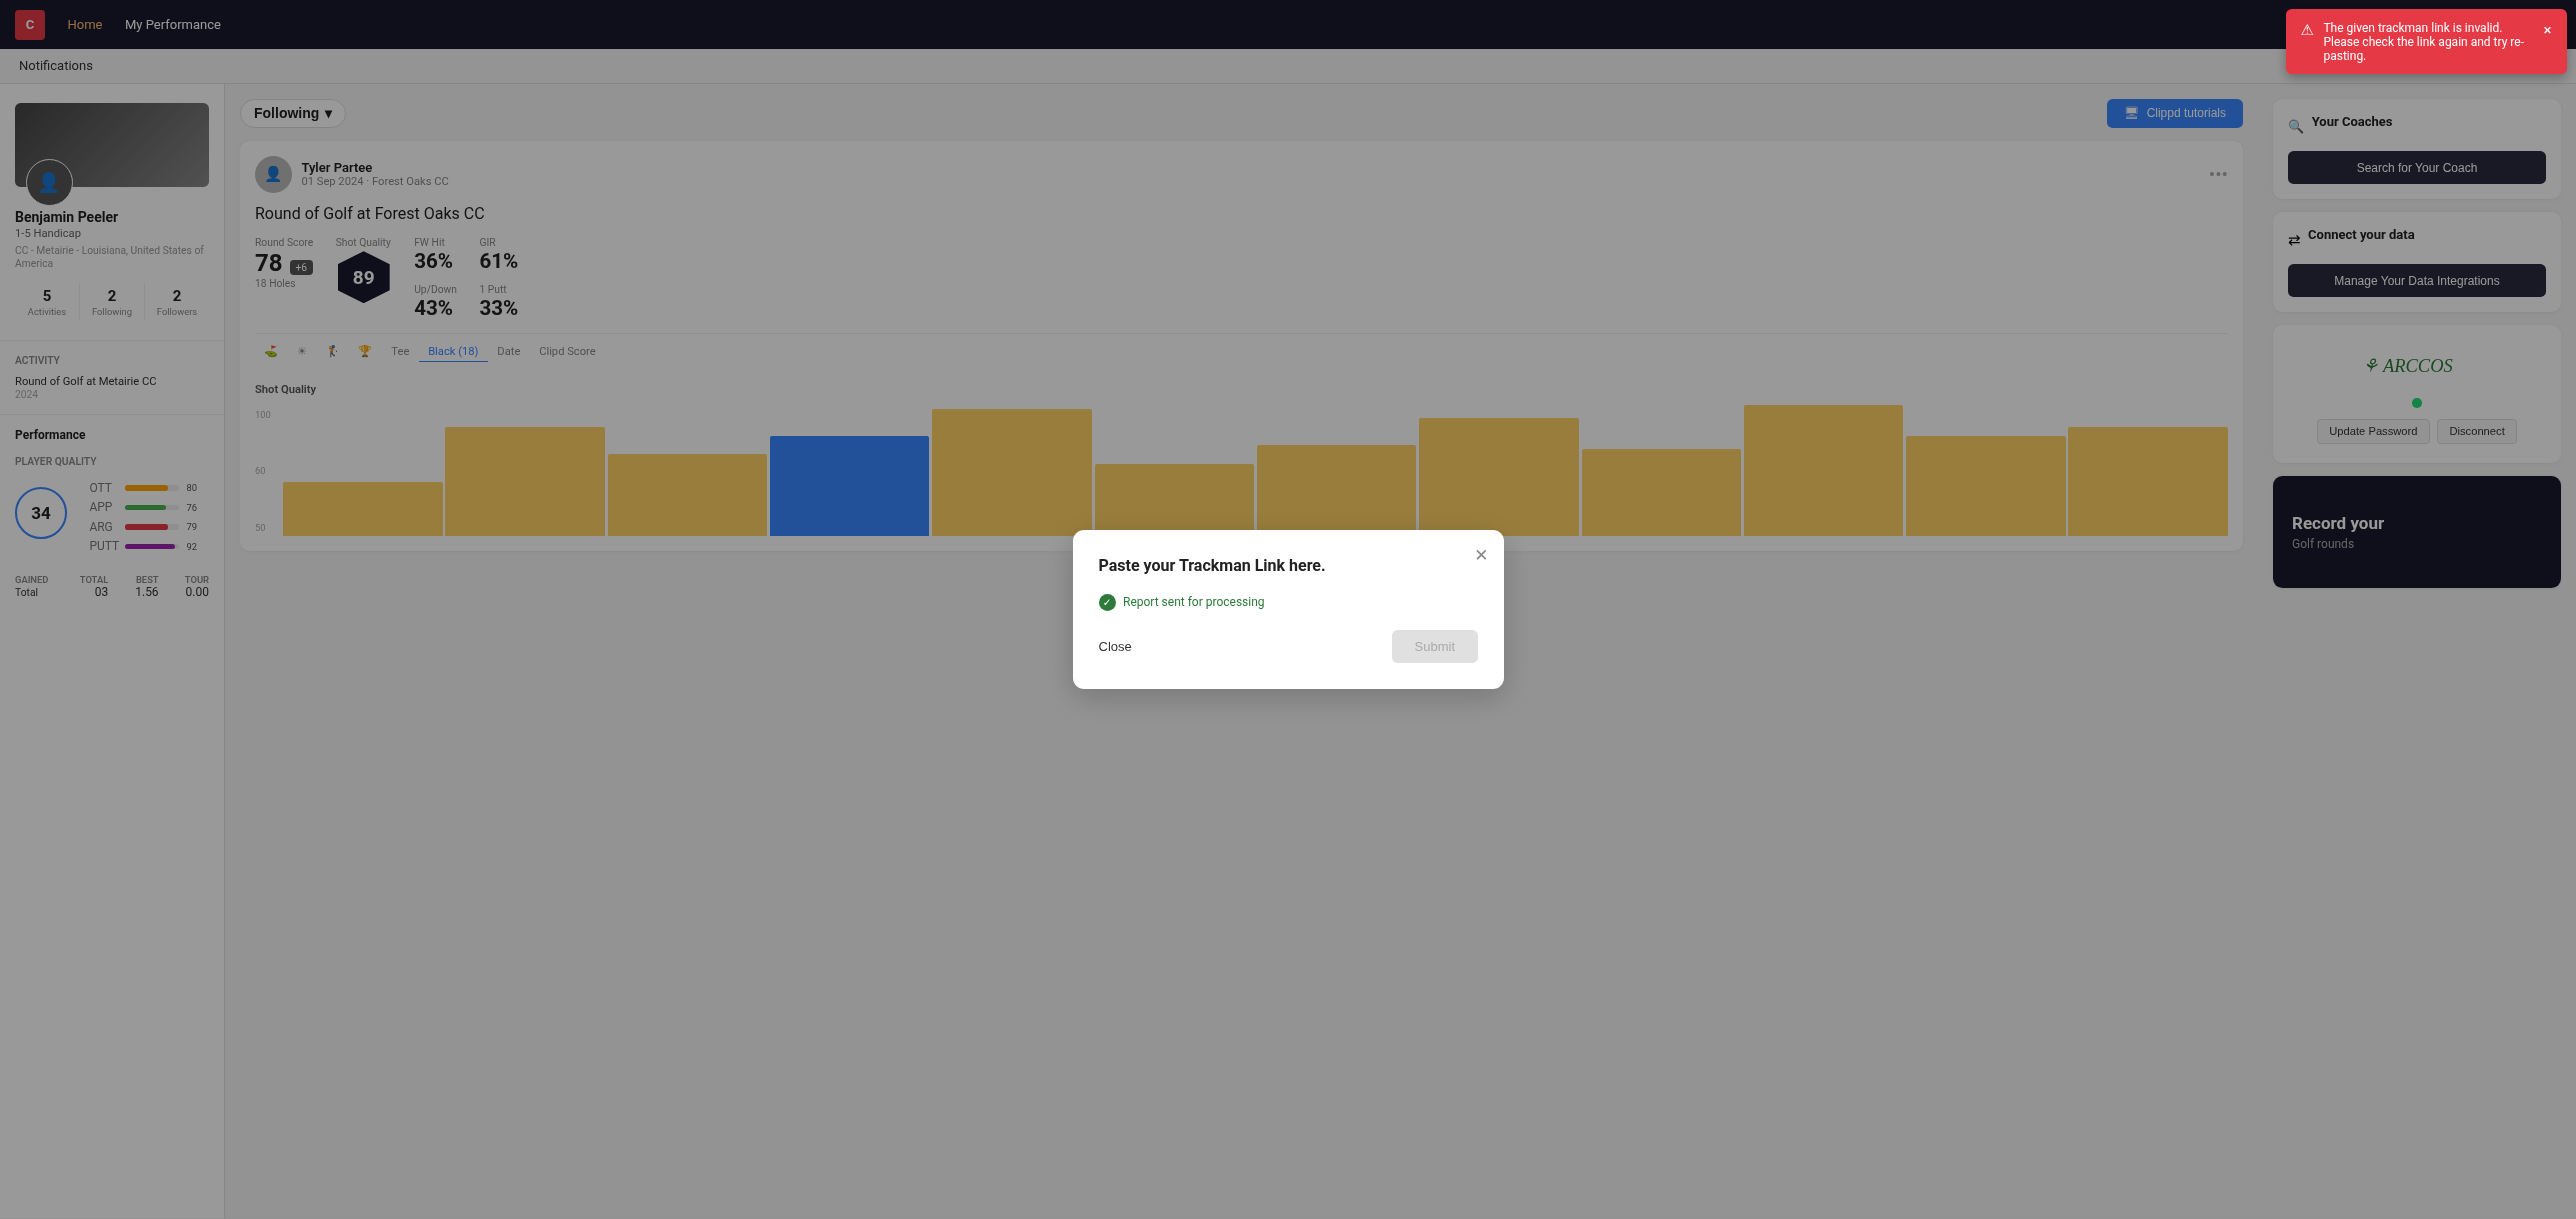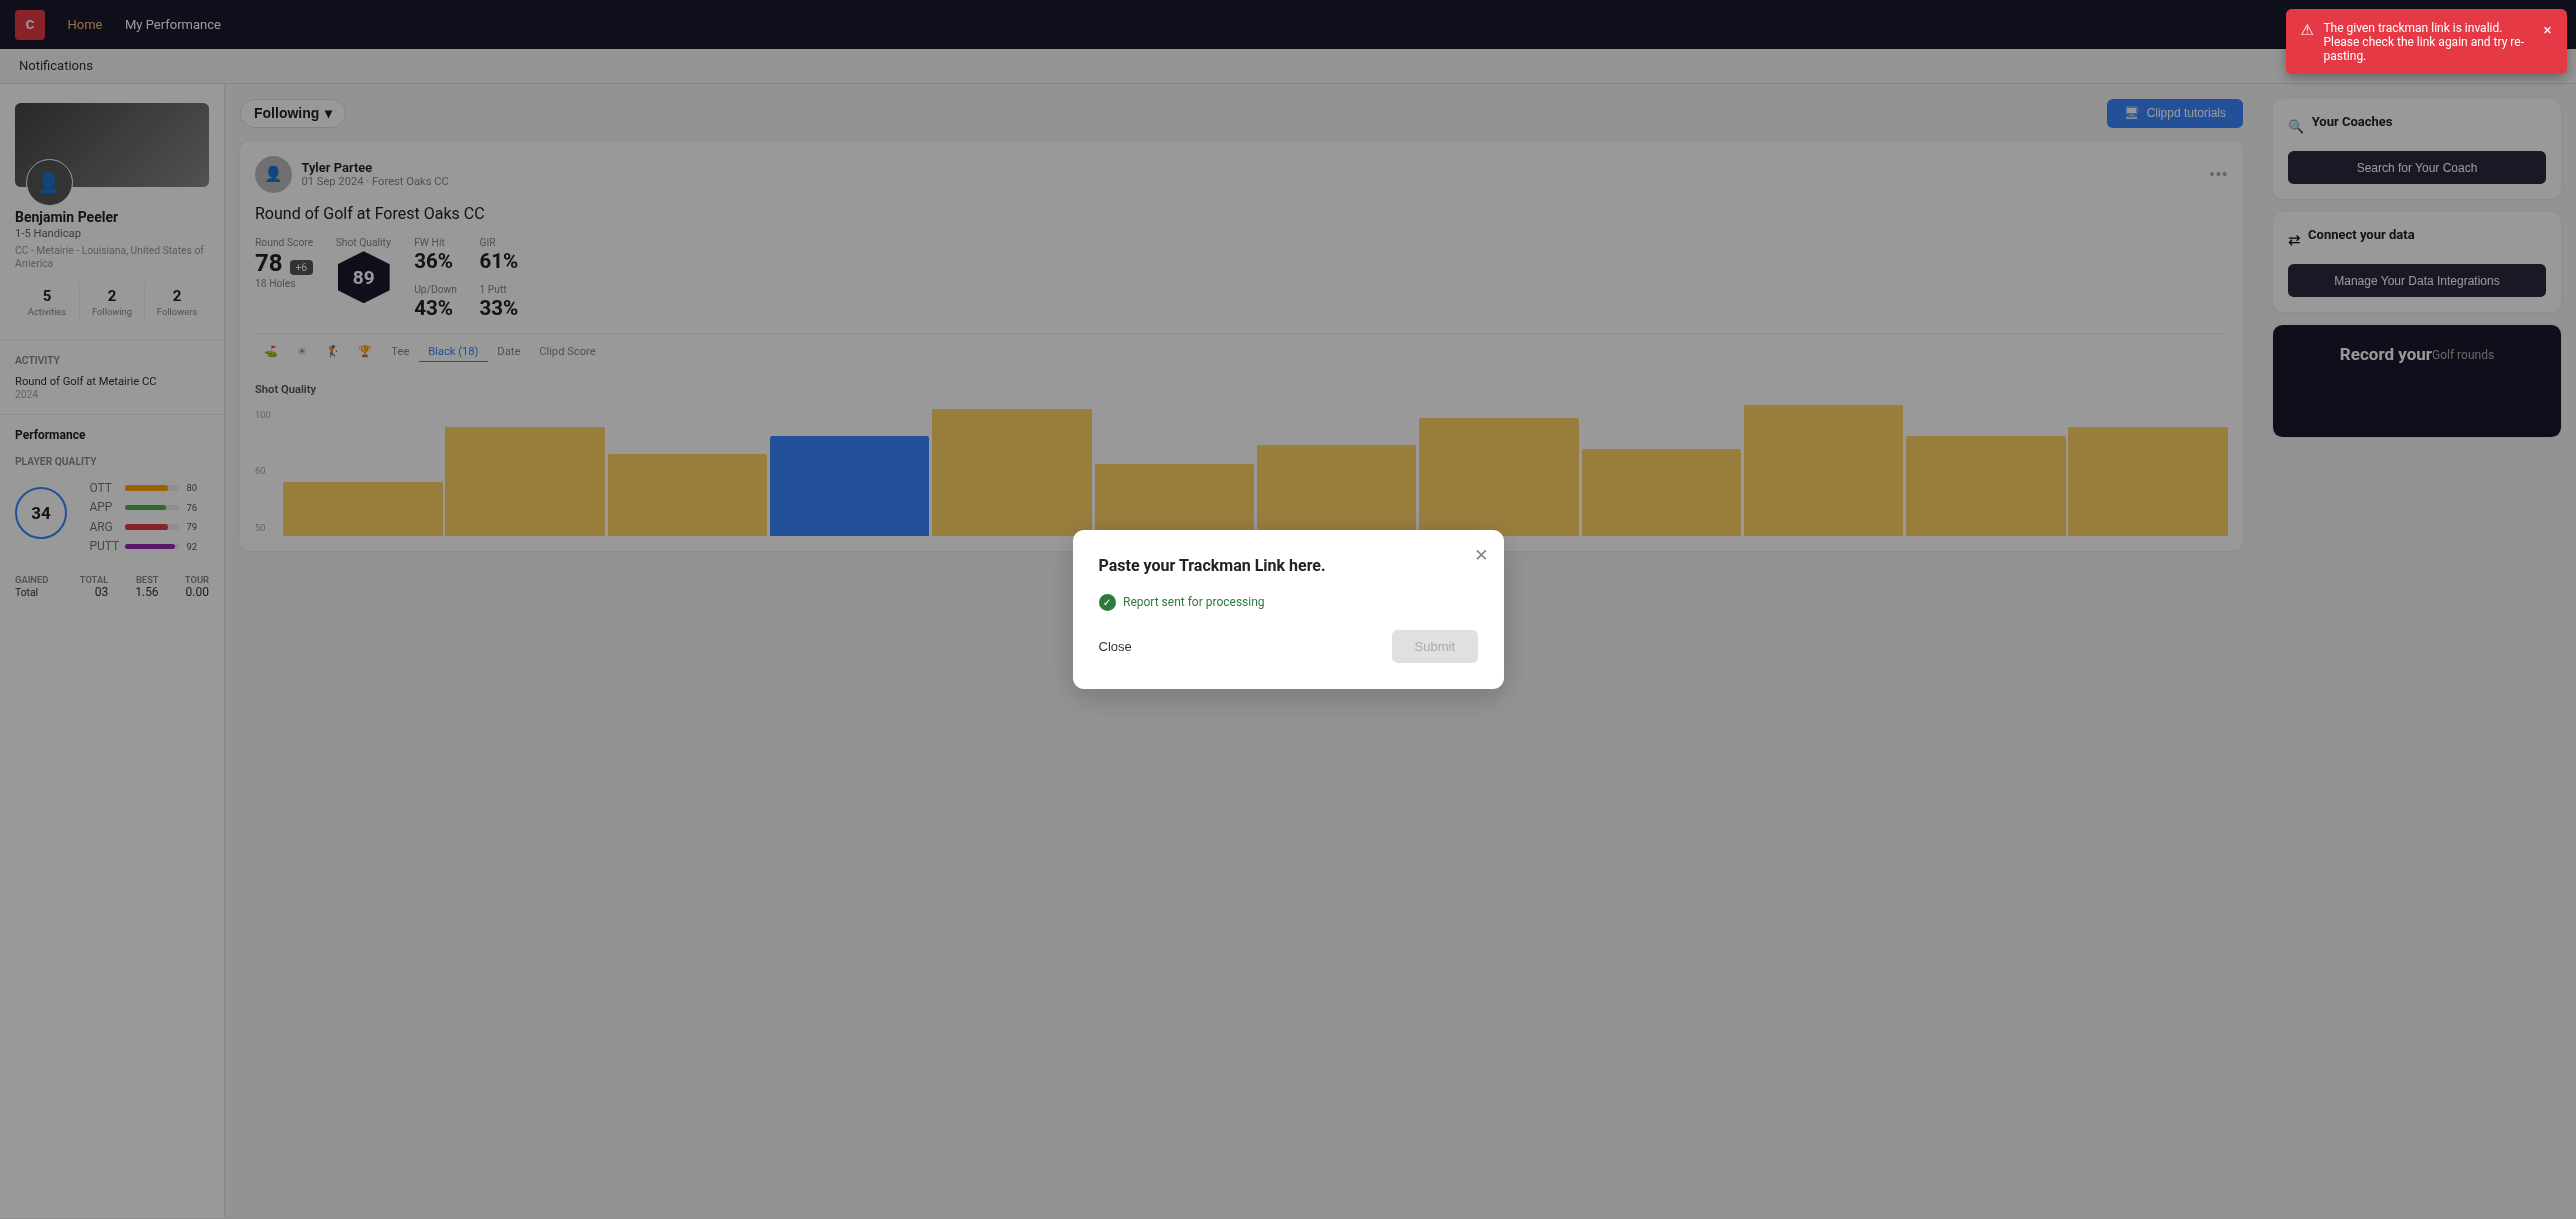--- a/index.html
+++ b/index.html
@@ -321,21 +321,21 @@
       display: flex; align-items: center; gap: 5.6px; margin-bottom: 7.5px; justify-content: center;
     }
     .green-dot { width: 9.4px; height: 9.4px; background: #2d7; border-radius: 50%; }
     .arccos-btn {
       background: #f5f5f5; border: 0.9px solid #ddd; color: #333;
       padding: 5.6px 11.2px; border-radius: 3.7px; font-size: 11.2px; cursor: pointer;
     }
     .record-card {
       background: #1a1a2e; border-radius: 9.4px; padding: 19px;
       margin-bottom: 13px; min-height: 112px;
-      display: flex; flex-direction: row; justify-content: center;
+      display: flex; flex-direction: column; justify-content: center;
       box-shadow: 0 0.9px 3.7px rgba(0,0,0,0.06);
     }
     .record-title { color: white; font-size: 17px; font-weight: 700; }
     .record-sub { color: #aaa; font-size: 12px; margin-top: 3.7px; }
 
     
     .modal-overlay {
       position: fixed; inset: 0;
       background: rgba(0,0,0,0.4);
       display: flex; align-items: center; justify-content: center;
@@ -621,20 +621,34 @@
     </div>
 
     <div class="right-card">
       <div class="right-card-header">
         <span>⇄</span>
         <span class="right-card-title">Connect your data</span>
       </div>
       <button class="connect-data-btn">Manage Your Data Integrations</button>
     </div>
 
+    <div class="arccos-card right-card">
+      <div class="arccos-logo">
+        <svg width="131" height="37" viewBox="0 0 140 40" style="font-size:24px">
+          <text x="10" y="30" font-size="20" fill="#2d7a3a" font-family="serif" font-style="italic">⚘ ARCCOS</text>
+        </svg>
+      </div>
+      <div class="arccos-connected">
+        <div class="green-dot"></div>
+      </div>
+      <div class="arccos-actions">
+        <button class="arccos-btn">Update Password</button>
+        <button class="arccos-btn">Disconnect</button>
+      </div>
+    </div>
 
     <div class="record-card">
       <div class="record-title">Record your</div>
       <div class="record-sub">Golf rounds</div>
     </div>
   </aside>
 
 </div>
 
 <div class="modal-overlay">

